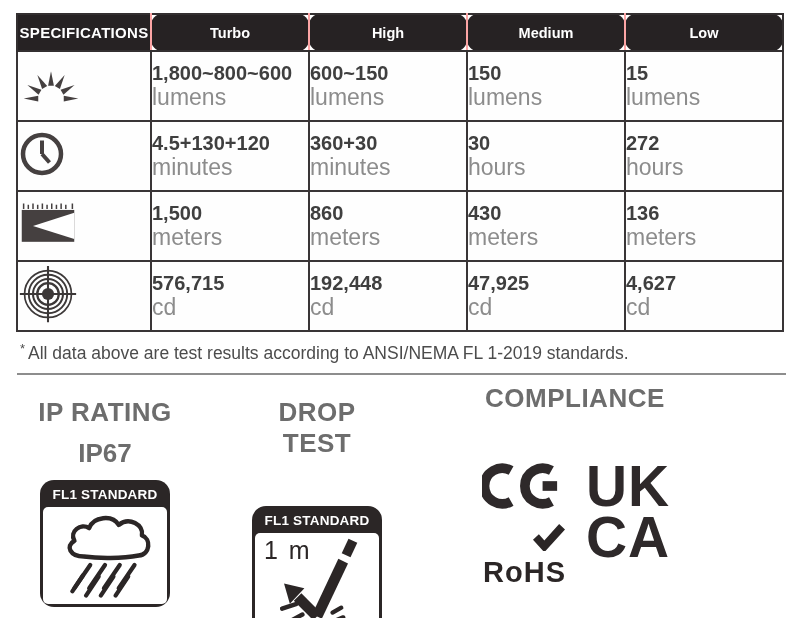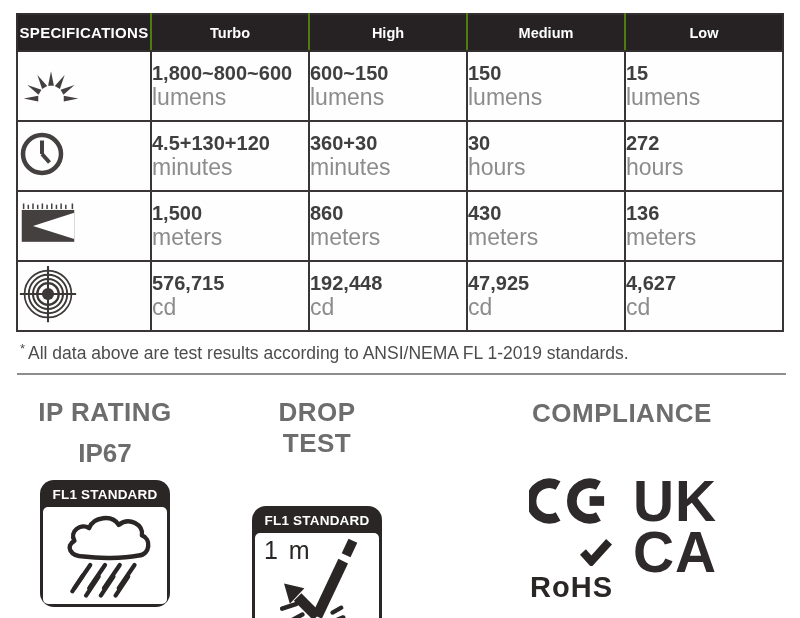--- a/index.html
+++ b/index.html
@@ -7,21 +7,21 @@
     font-family: "Liberation Sans", sans-serif; color: #414141; overflow: hidden; }
 
   
   .spec-table { border-collapse: collapse; table-layout: fixed;
     margin: 13px 0 0 16px; width: 766px; border: 2px solid #332f30; }
   .spec-table col.c0 { width: 134px; }
   .spec-table col.cv { width: 158px; }
   .spec-table th { background: #262223; color: #ffffff; height: 37px;
     font-size: 14.5px; font-weight: bold; text-align: center;
     border-bottom: 2px solid #332f30; }
-  .spec-table th + th { border-left: 2px solid #4d7c0f; }
+  .spec-table th + th { border-left: 2px solid #fca5a5; border-radius: 11px; }
   .spec-table th.first { font-size: 15px; letter-spacing: 0.3px; }
   .spec-table td { border: 2px solid #393536; text-align: left;
     vertical-align: middle; height: 70px; background: #fefefe; }
   .val  { font-size: 20px; font-weight: bold; color: #3f3f3f; line-height: 1.08; }
   .unit { font-size: 23px; color: #8c8c8c; line-height: 1.05; }
   .cell-icon { display: inline-block; line-height: 0; }
 
   
   .footnote { margin: 9px 0 0 20px; font-size: 17.5px; color: #4c4c4c; }
   .footnote .marker { font-size: 13px; vertical-align: 6px; padding-right: 3px; }
@@ -40,21 +40,21 @@
   .badge { width: 130px; margin: 0 auto; background: #2b2626;
     border-radius: 14px; padding: 3px; }
   .badge-label { color: #ffffff; font-size: 13.5px; font-weight: bold;
     text-align: center; padding: 4px 0 5px; letter-spacing: 0.2px; }
   .badge-body { background: #ffffff; border-radius: 5px; height: 97px;
     position: relative; overflow: hidden; }
   .badge-body svg { display: block; width: 100%; height: 100%; }
   .drop-height { position: absolute; left: 9px; top: 3px; font-size: 25px;
     color: #2b2626; letter-spacing: 2px; }
 
-  .compliance-block { position: absolute; left: 448px; top: 23px; width: 290px; margin-left: 47px; }
+  .compliance-block { position: absolute; left: 448px; top: 8px; width: 290px; }
   .compliance-block .sec-title { padding-left: 37px; }
   .marks { display: flex; align-items: flex-start; margin-top: 46px; }
   .ce-stack { width: 118px; text-align: right; }
   .ce-mark { margin-left: 16px; display: block; }
   .rohs-check { display: block; margin: 7px 0 1px 40px; }
   .rohs-label { font-size: 29px; font-weight: bold; color: #2b2626;
     letter-spacing: 1px; margin-left: 2px; }
   .ukca { margin-left: 20px; margin-top: 0px; font-size: 58px; font-weight: bold;
     color: #2e292a; line-height: 0.88; letter-spacing: 1px;
     transform: scaleX(0.98); transform-origin: left top; }

